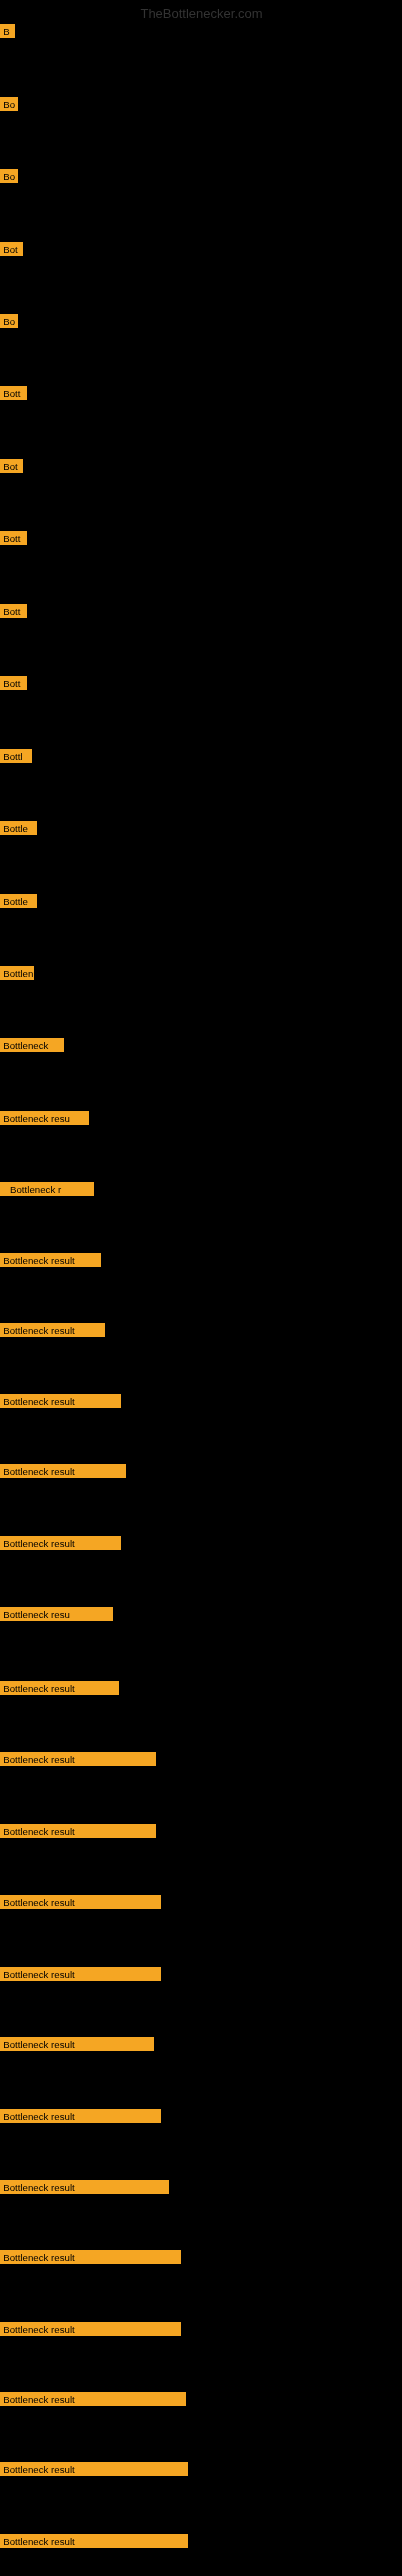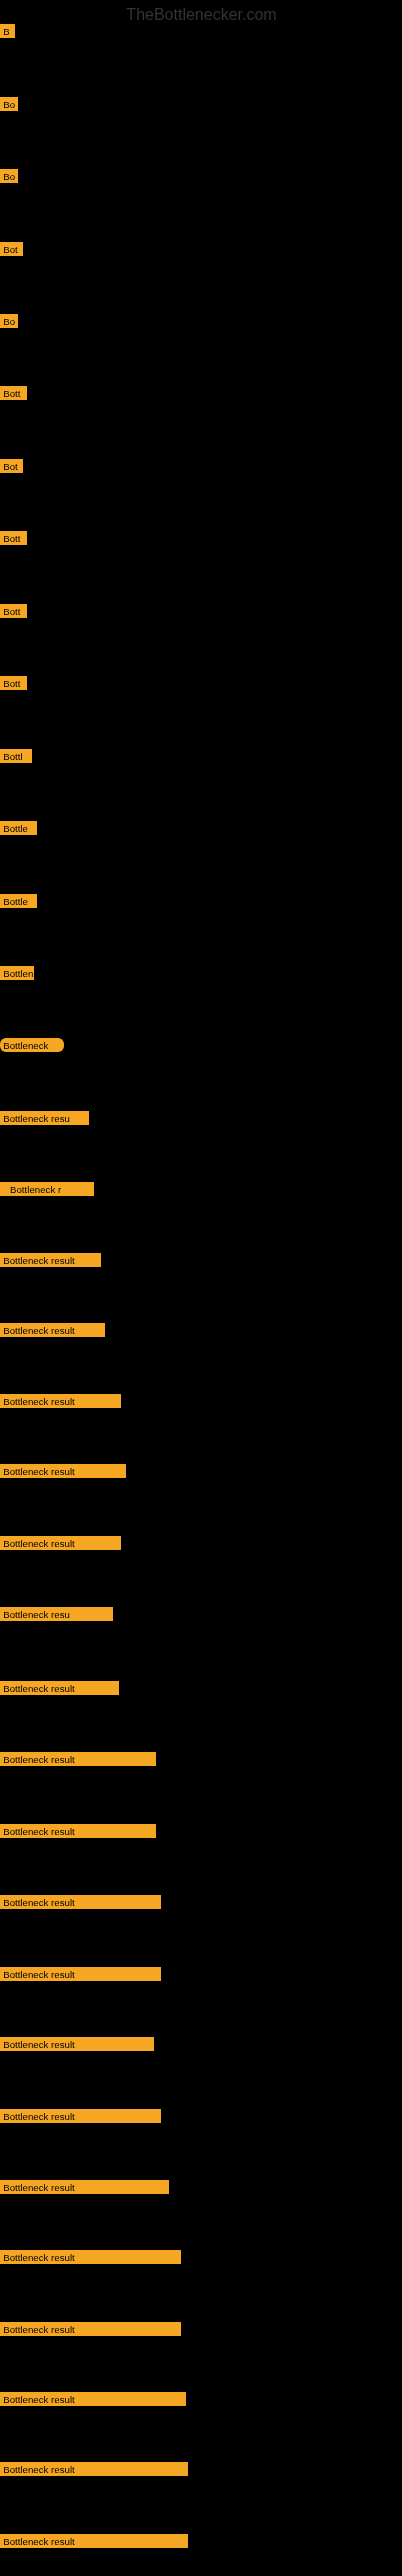--- a/index.html
+++ b/index.html
@@ -13,21 +13,21 @@
       min-height: 2576px;
       font-family: Arial, sans-serif;
       position: relative;
     }
     .site-title {
       position: absolute;
       top: 6.4px;
       left: 50%;
       transform: translateX(-50%);
       color: #333333;
-      font-size: 16px;
+      font-size: 13px;
       white-space: nowrap;
     }
     .bottleneck-item {
       position: absolute;
       left: 0;
       background-color: #f5a623;
       color: #000000;
       font-size: 9.7px;
       padding: 1.6px 3.2px;
       white-space: nowrap;
@@ -47,21 +47,21 @@
     <div class="bottleneck-item" style="top: 314px; width: 17.7px;">Bo</div>
     <div class="bottleneck-item" style="top: 386px; width: 27px;">Bott</div>
     <div class="bottleneck-item" style="top: 459px; width: 22.5px;">Bot</div>
     <div class="bottleneck-item" style="top: 531px; width: 27px;">Bott</div>
     <div class="bottleneck-item" style="top: 604px; width: 27px;">Bott</div>
     <div class="bottleneck-item" style="top: 676px; width: 27px;">Bott</div>
     <div class="bottleneck-item" style="top: 749px; width: 32px;">Bottl</div>
     <div class="bottleneck-item" style="top: 821px; width: 37px;">Bottle</div>
     <div class="bottleneck-item" style="top: 894px; width: 37px;">Bottle</div>
     <div class="bottleneck-item" style="top: 966px; width: 34px;">Bottlen</div>
-    <div class="bottleneck-item" style="top: 1038px; width: 64px; border-radius: 6px;">Bottleneck</div>
+    <div class="bottleneck-item" style="top: 1038px; width: 64px;">Bottleneck</div>
     <div class="bottleneck-item" style="top: 1111px; width: 89px;">Bottleneck resu</div>
     <div class="bottleneck-item" style="top: 1182px; width: 94px; padding-left: 10px;">Bottleneck r</div>
     <div class="bottleneck-item" style="top: 1253px; width: 101px;">Bottleneck result</div>
     <div class="bottleneck-item" style="top: 1323px; width: 105px;">Bottleneck result</div>
     <div class="bottleneck-item" style="top: 1394px; width: 121px;">Bottleneck result</div>
     <div class="bottleneck-item" style="top: 1464px; width: 126px;">Bottleneck result</div>
     <div class="bottleneck-item" style="top: 1536px; width: 121px;">Bottleneck result</div>
     <div class="bottleneck-item" style="top: 1607px; width: 113px;">Bottleneck resu</div>
     <div class="bottleneck-item" style="top: 1681px; width: 119px;">Bottleneck result</div>
     <div class="bottleneck-item" style="top: 1752px; width: 156px;">Bottleneck result</div>

